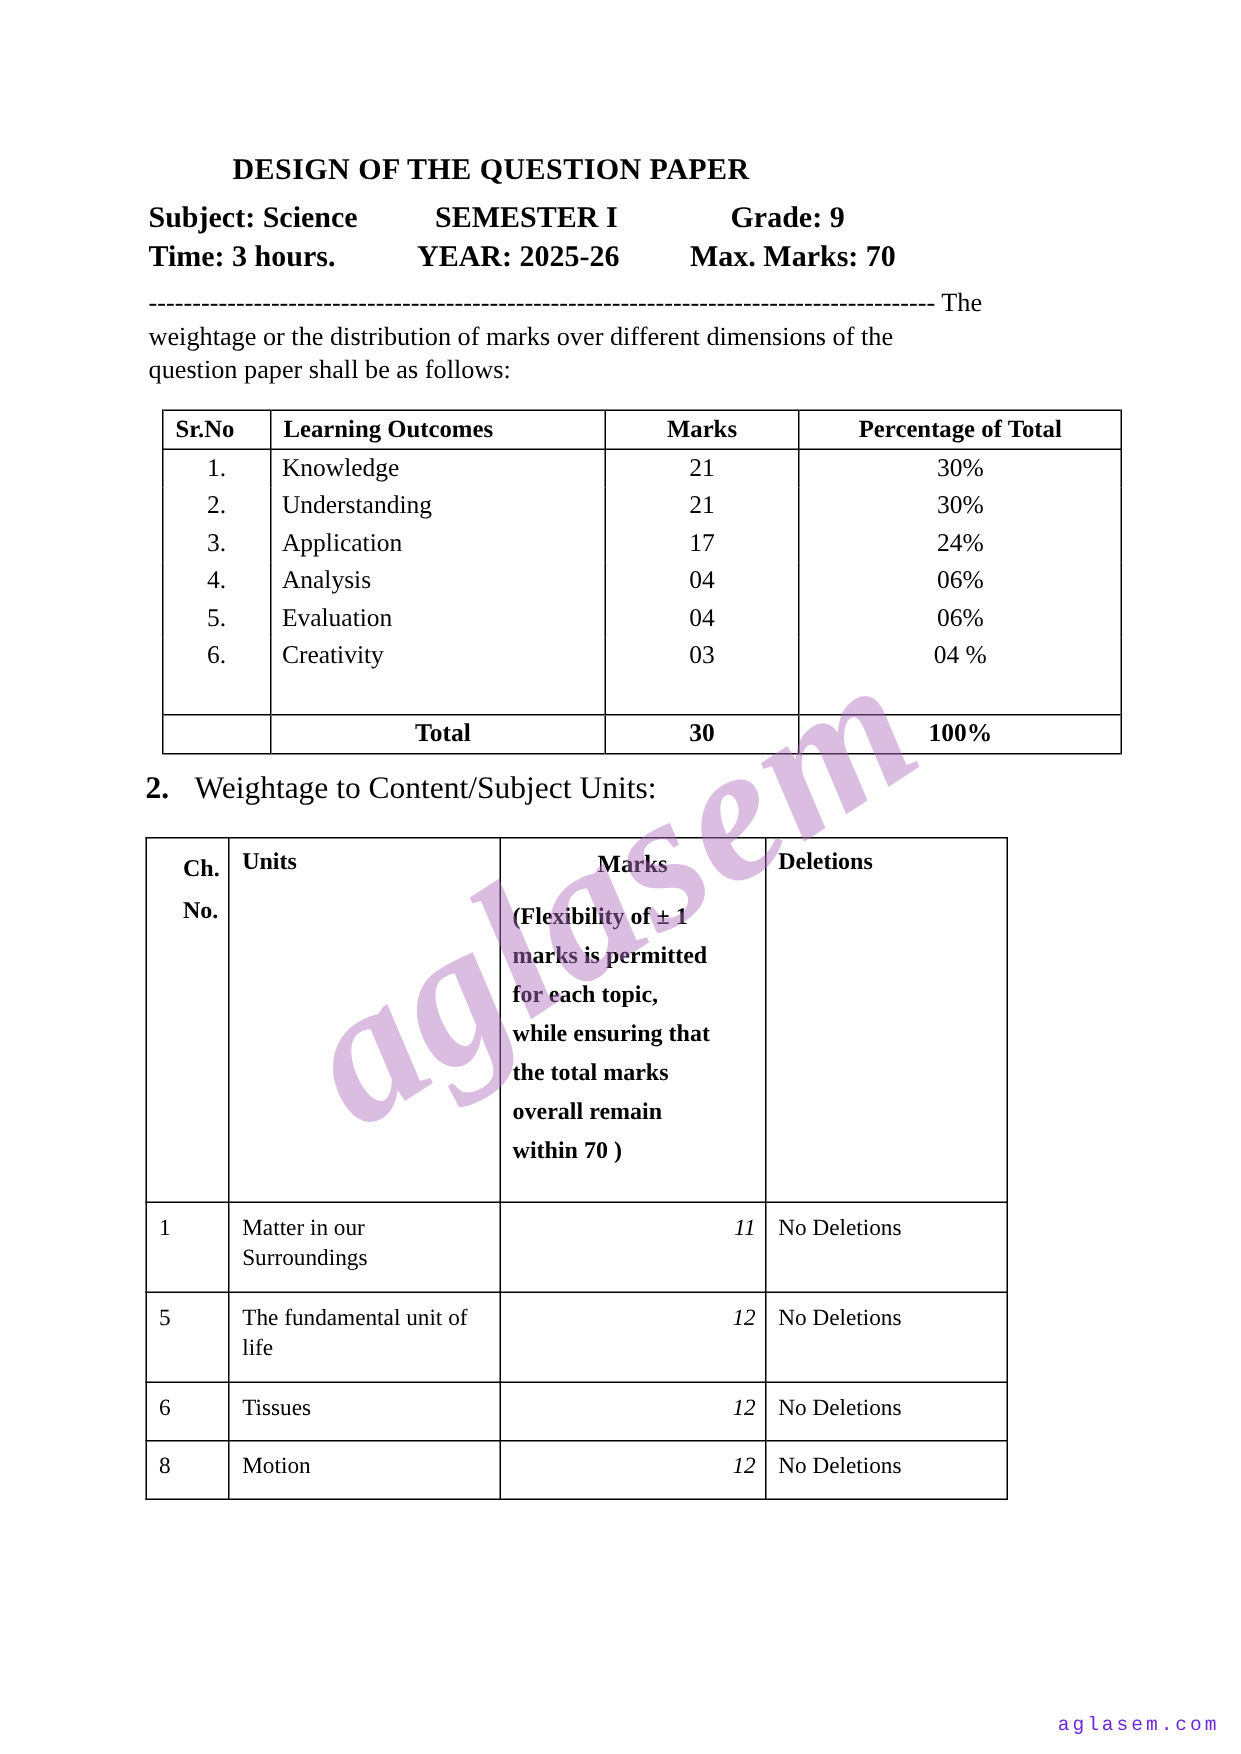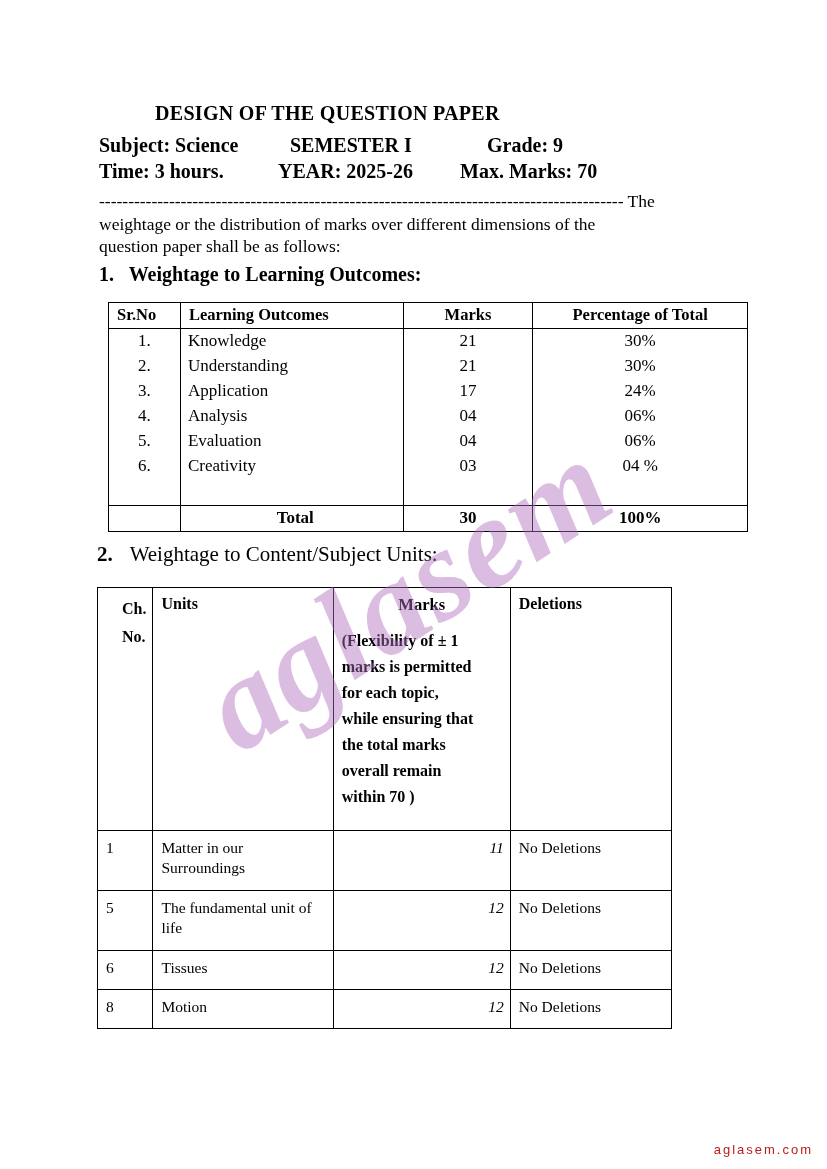--- a/index.html
+++ b/index.html
@@ -85,22 +85,22 @@
   
   .watermark {
     position:absolute; left:175px; top:655px;
     font-size:130px; font-weight:bold; font-style:italic;
     color:#b06fc0; opacity:0.45; letter-spacing:2px;
     transform:rotate(-33deg); transform-origin:left top;
     z-index:5; pointer-events:none; white-space:nowrap;
   }
   .site {
     position:absolute; right:14px; bottom:12px;
-    font-family:Liberation Sans, sans-serif;
-    font-size:13px; letter-spacing:2px; color:#b91c1c;
+    font-family:Liberation Mono, monospace;
+    font-size:13px; letter-spacing:2px; color:#6d28d9;
   }
 </style>
 </head>
 <body>
 
 <div class="page">
 
   <div class="watermark">aglasem</div>
 
   <div class="content">
@@ -118,24 +118,20 @@
       <span class="pos-b">YEAR: 2025-26</span>
       <span class="pos-c">Max. Marks: 70</span>
     </div>
 
     <div class="intro">
       <div>------------------------------------------------------------------------------------------ The</div>
       <div>weightage or the distribution of marks over different dimensions of the</div>
       <div>question paper shall be as follows:</div>
     </div>
 
-    <div class="sec-heading s1">
-      <span class="num">1.</span>
-      <span class="txt">Weightage to Learning Outcomes:</span>
-    </div>
 
     <table class="t1">
       <colgroup>
         <col style="width:72px">
           <col style="width:223px">
           <col style="width:130px">
           <col style="width:215px">
       </colgroup>
       <thead>
         <tr>

